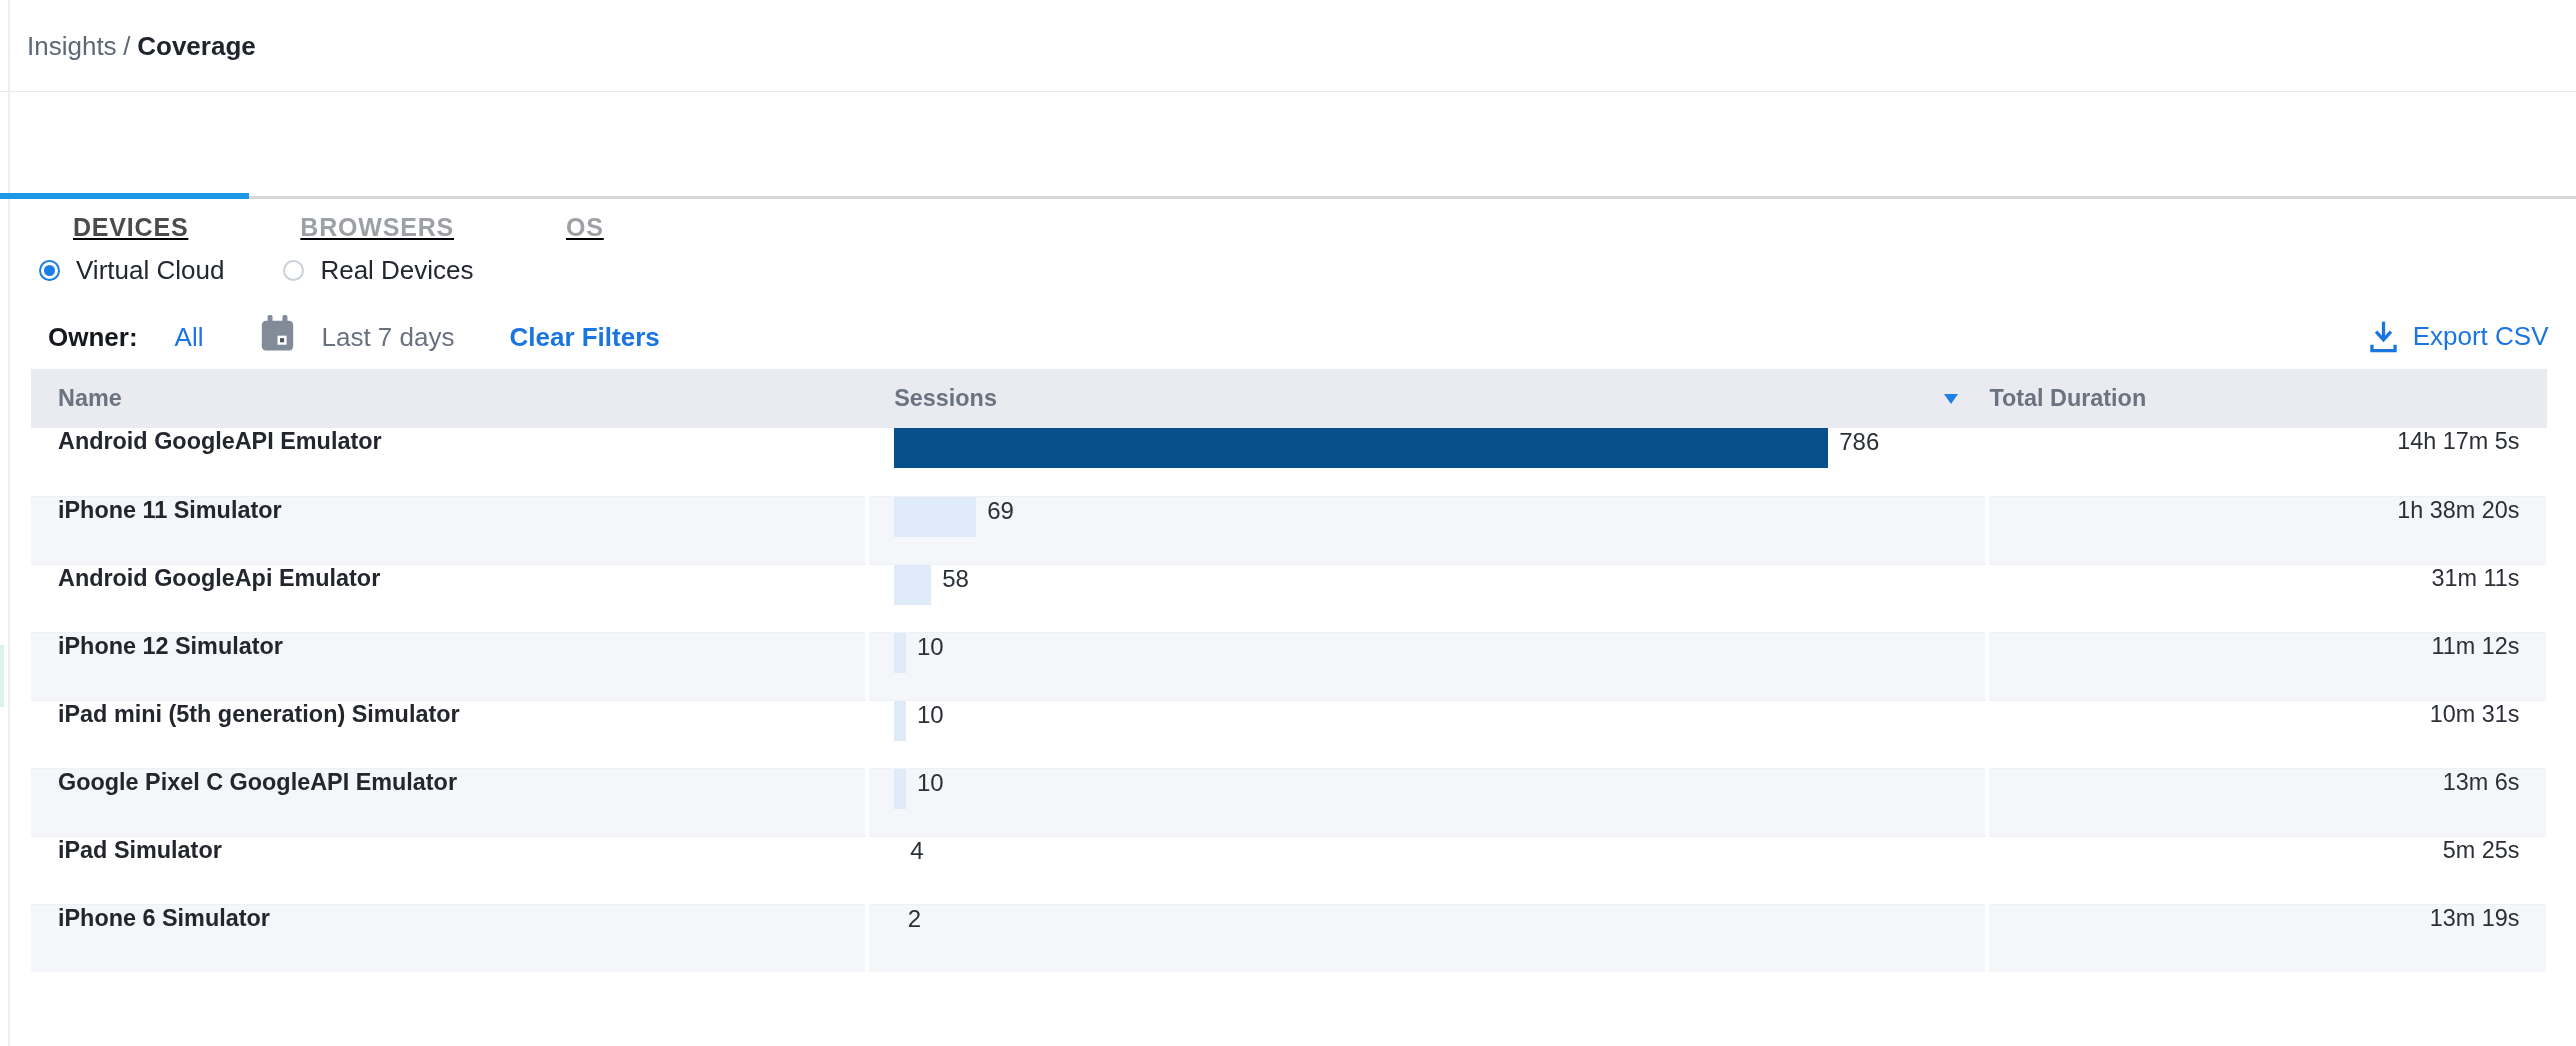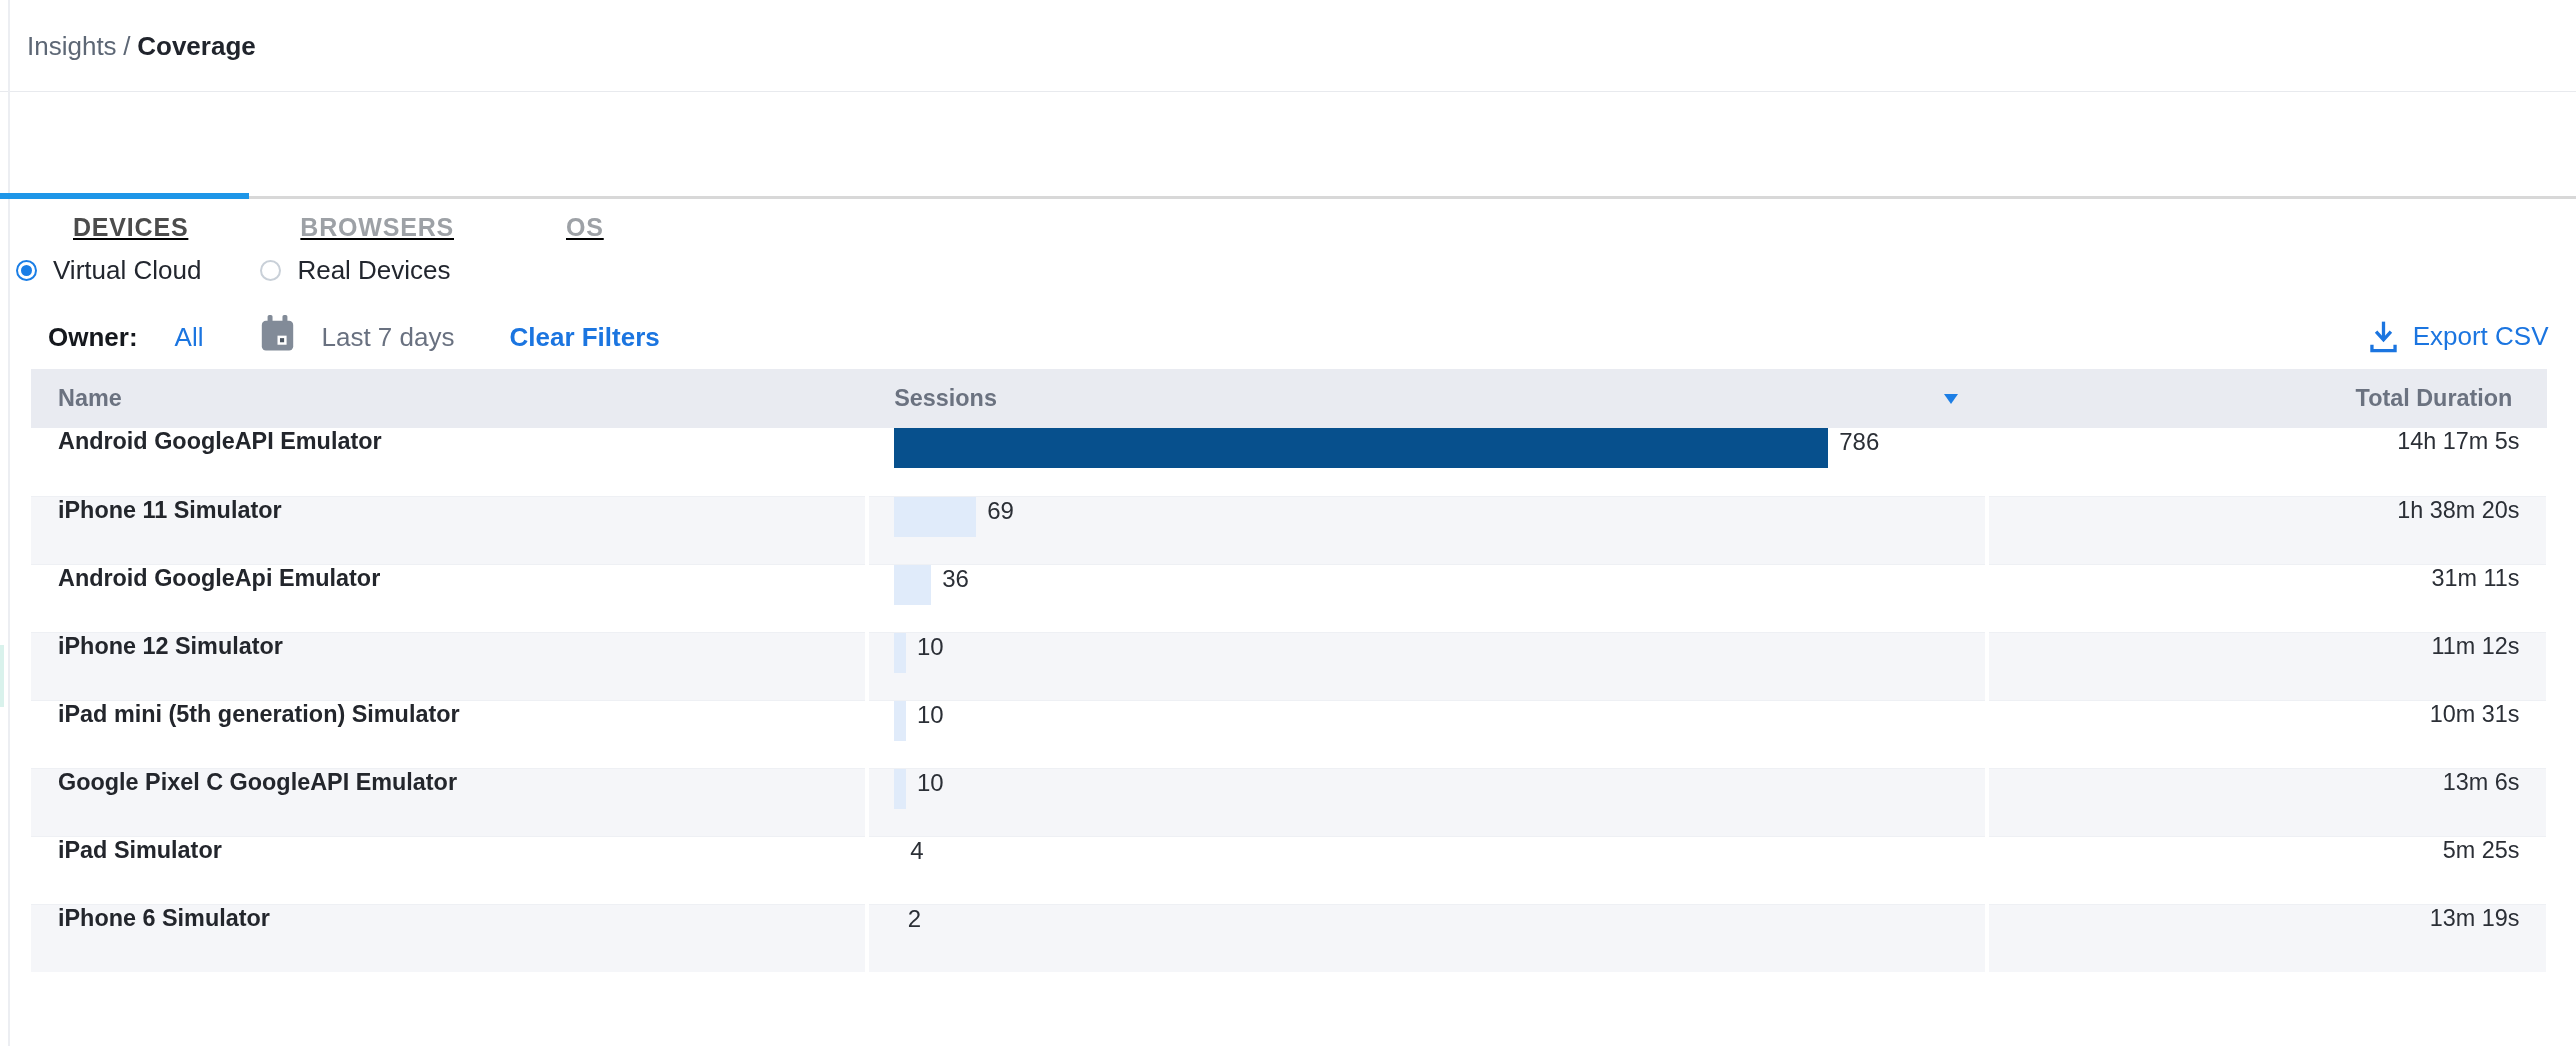--- a/index.html
+++ b/index.html
@@ -20,21 +20,21 @@
 
   
   .tabs { position:relative; height:107px; }
   .tab-row { position:absolute; left:73px; top:120px; display:flex; column-gap:112px;text-decoration:underline; }
   .tab { font-size:25px; font-weight:700; letter-spacing:0.8px; color:#9da1a6; cursor:pointer; line-height:30px; }
   .tab.active { color:#4c4c4c; }
   .tabs .grayline { position:absolute; left:0; top:104px; width:2576px; height:2.5px; background:#d8d8d8; }
   .tabs .blueline { position:absolute; left:0; top:101px; width:249px; height:5.8px; background:#1e96e8; }
 
   
-  .radio-row { margin-top:52px; height:38px; padding-left:16px; display:flex; align-items:center; }
+  .radio-row { margin-top:52px; height:38px; padding-left:39px; display:flex; align-items:center; }
   .radio-item { display:flex; align-items:center; cursor:pointer; }
   .radio-circle { width:21px; height:21px; border-radius:50%; border:2.5px solid #c9d0d8; background:#fff;
                   display:flex; align-items:center; justify-content:center; }
   .radio-item.selected .radio-circle { border-color:#1a7ee6; }
   .radio-dot { width:11px; height:11px; border-radius:50%; background:transparent; }
   .radio-item.selected .radio-dot { background:#1a7ee6; }
   .radio-label { font-size:26px; color:#22262e; margin-left:16px; }
   .radio-item + .radio-item { margin-left:59px; }
 
   
@@ -52,21 +52,21 @@
   
   .table { margin-top:16px; margin-left:31px; width:2516px; }
   .thead { display:flex; height:59px; background:#e9ebf1; align-items:center;
            font-size:23.4px; font-weight:700; color:#6b7280; }
   .th-name { width:834px; padding-left:27px; cursor:pointer; }
   .th-gap { width:4.2px; height:100%; }
   .th-sessions { width:1116px; padding-left:25px; display:flex; align-items:center; cursor:pointer; }
   .sort-arrow { margin-left:auto; margin-right:27px; width:0; height:0;
                 border-left:7.5px solid transparent; border-right:7.5px solid transparent;
                 border-top:10px solid #1d7ee5; cursor:pointer; }
-  .th-duration { width:557px; text-align:right; padding-right:34px; cursor:pointer; }
+  .th-duration { width:557px; text-align:left; padding-right:34px; cursor:pointer; }
 
   .trow { display:flex; height:68px; cursor:pointer; }
   .trow + .trow .cell { border-top:1.7px solid #eef0f4; }
   .trow.odd .cell { background:#ffffff; }
   .trow.even .cell { background:#f5f6f9; }
   .cell { display:flex; align-items:flex-start; }
   .cell-name { width:834px; padding-left:27px; font-size:23.4px; font-weight:700; color:#23262c; }
   .cell-gap { width:4.2px; background:#fff; }
   .cell-sessions { width:1116px; padding-left:25px; }
   .cell-duration { width:557px; justify-content:flex-end; padding-right:27px;
@@ -180,21 +180,21 @@
           </div>
   </div>
 
   <div class="trow odd">
     <div class="cell cell-name">
             <span>Android GoogleApi Emulator</span>
           </div>
     <div class="cell-gap"></div>
     <div class="cell cell-sessions">
       <span class="bar" style="width: 37px; background: rgb(224, 235, 250);"></span>
-      <span class="sess-val">36</span>
+      <span class="sess-val">58</span>
     </div>
     <div class="cell-gap"></div>
     <div class="cell cell-duration">
             <span>31m 11s</span>
           </div>
   </div>
 
   <div class="trow even">
     <div class="cell cell-name">
             <span>iPhone 12 Simulator</span>

